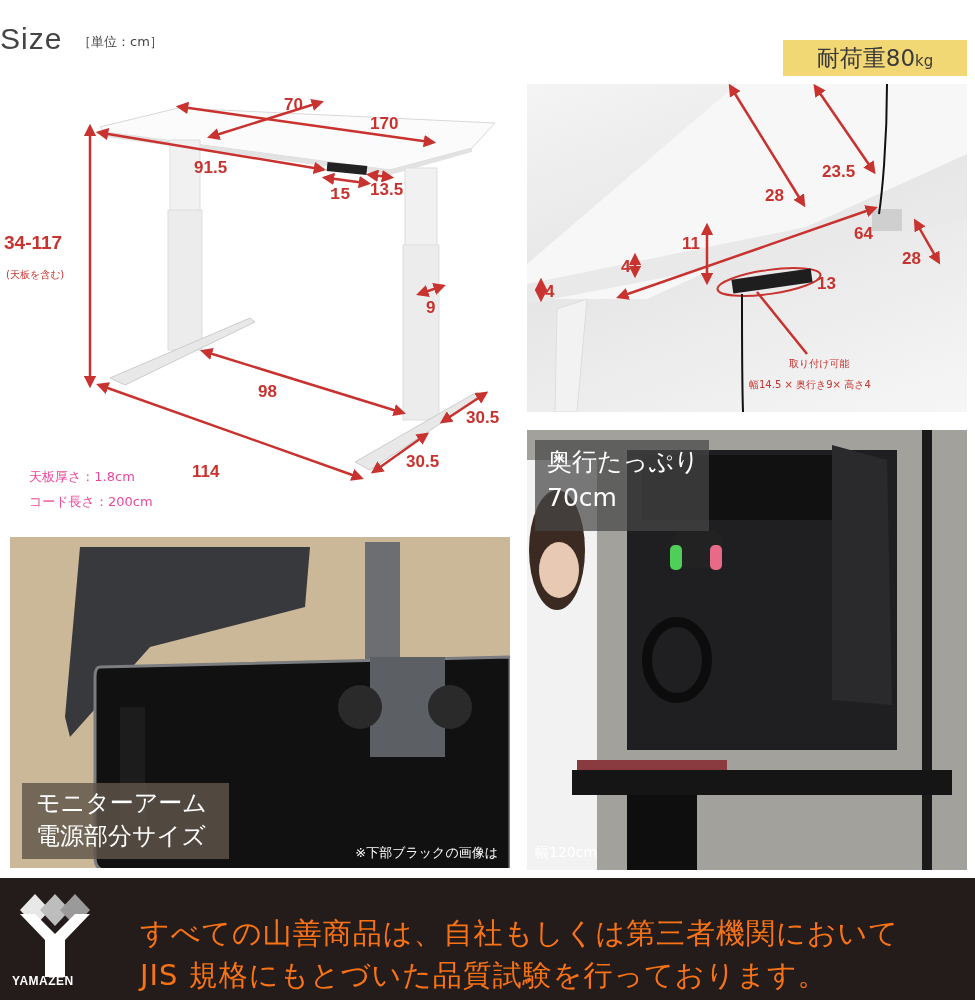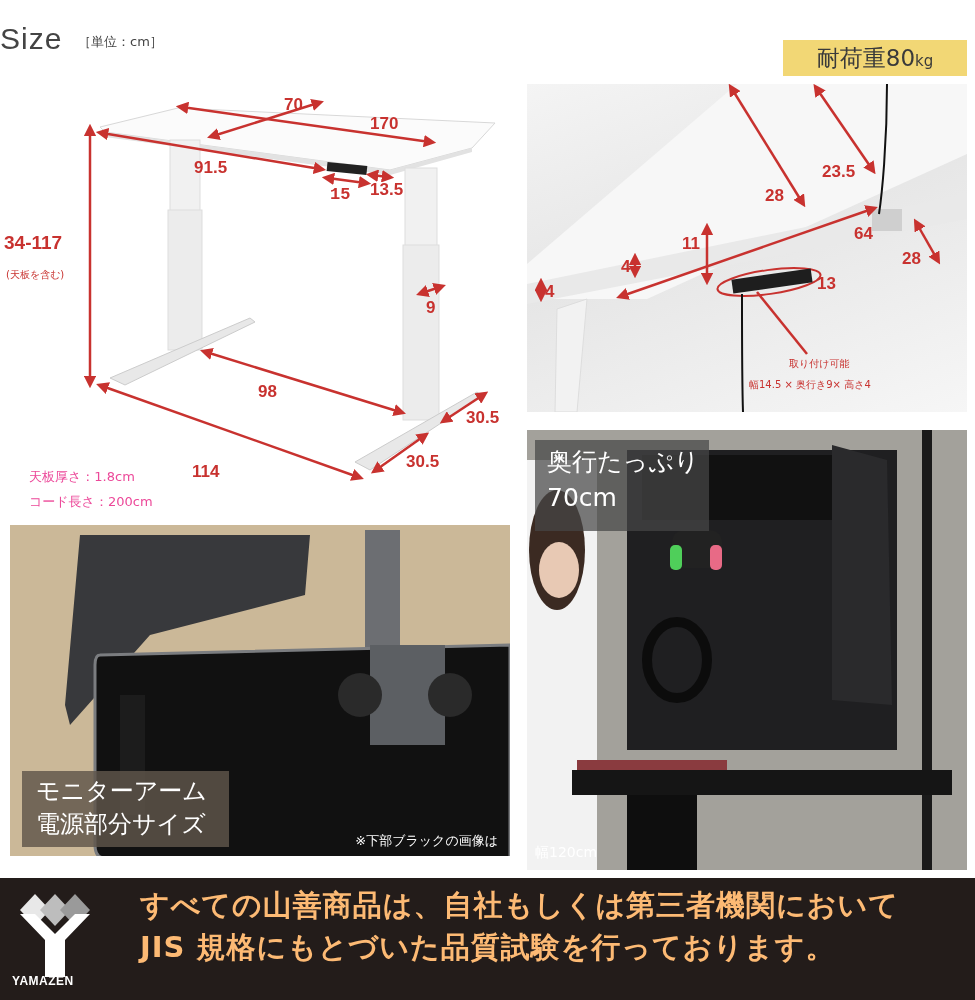--- a/index.html
+++ b/index.html
@@ -25,29 +25,29 @@
 
   
   .underside { left: 527px; top: 84px; width: 440px; height: 328px; background: linear-gradient(160deg,#f4f4f4 0%,#e6e6e6 45%,#f6f6f6 100%); overflow:hidden; }
 
   
   .gaming { left: 527px; top: 430px; width: 440px; height: 440px; background: #9a9790; overflow: hidden; }
   .gaming .overlay-label { position:absolute; left: 8px; top: 10px; padding: 4px 10px 15px 12px; background: rgba(70,70,70,0.72); color:#fff; font-size: 25px; line-height: 36px; }
   .gaming .width-label { position:absolute; left: 8px; bottom: 8px; color:#fff; font-size: 14px; }
 
   
-  .arm { left: 10px; top: 525px; width: 500px; height: 331px; background: #cdb999; overflow: hidden; }
+  .arm { left: 10px; top: 537px; width: 500px; height: 331px; background: #cdb999; overflow: hidden; }
   .arm .overlay-label { position:absolute; left: 12px; top: 246px; padding: 4px 22px 6px 14px; background: rgba(95,85,75,0.82); color:#fff; font-size: 24px; line-height: 33px; }
   .arm .footnote { position:absolute; right: 12px; bottom: 6px; color:#fff; font-size: 13px; text-align: right; }
 
   
   .footer { left: 0; top: 878px; width: 975px; height: 122px; background: #231c1a; }
   .footer .logo { position:absolute; left: 10px; top: 14px; width: 100px; height: 104px; }
   .footer .logo-text { position:absolute; left: 12px; top: 96px; color:#fff; font-size: 12px; font-weight: bold; letter-spacing: 0.5px; font-family:"Liberation Sans", sans-serif; }
-  .footer .msg { position:absolute; left: 140px; top: 6px; color:#fdba74; font-size: 29px; line-height: 42px; letter-spacing: 1px; font-weight: bold; }
+  .footer .msg { position:absolute; left: 140px; top: 34px; color:#f97316; font-size: 29px; line-height: 42px; letter-spacing: 1px; }
 </style>
 </head>
 <body>
 
 <div class="abs size-title">Size</div>
 <div class="abs size-unit">［単位：cm］</div>
 <div class="abs load-badge">
   <span>耐荷重80</span>
     <span class="kg">kg</span>
 </div>

